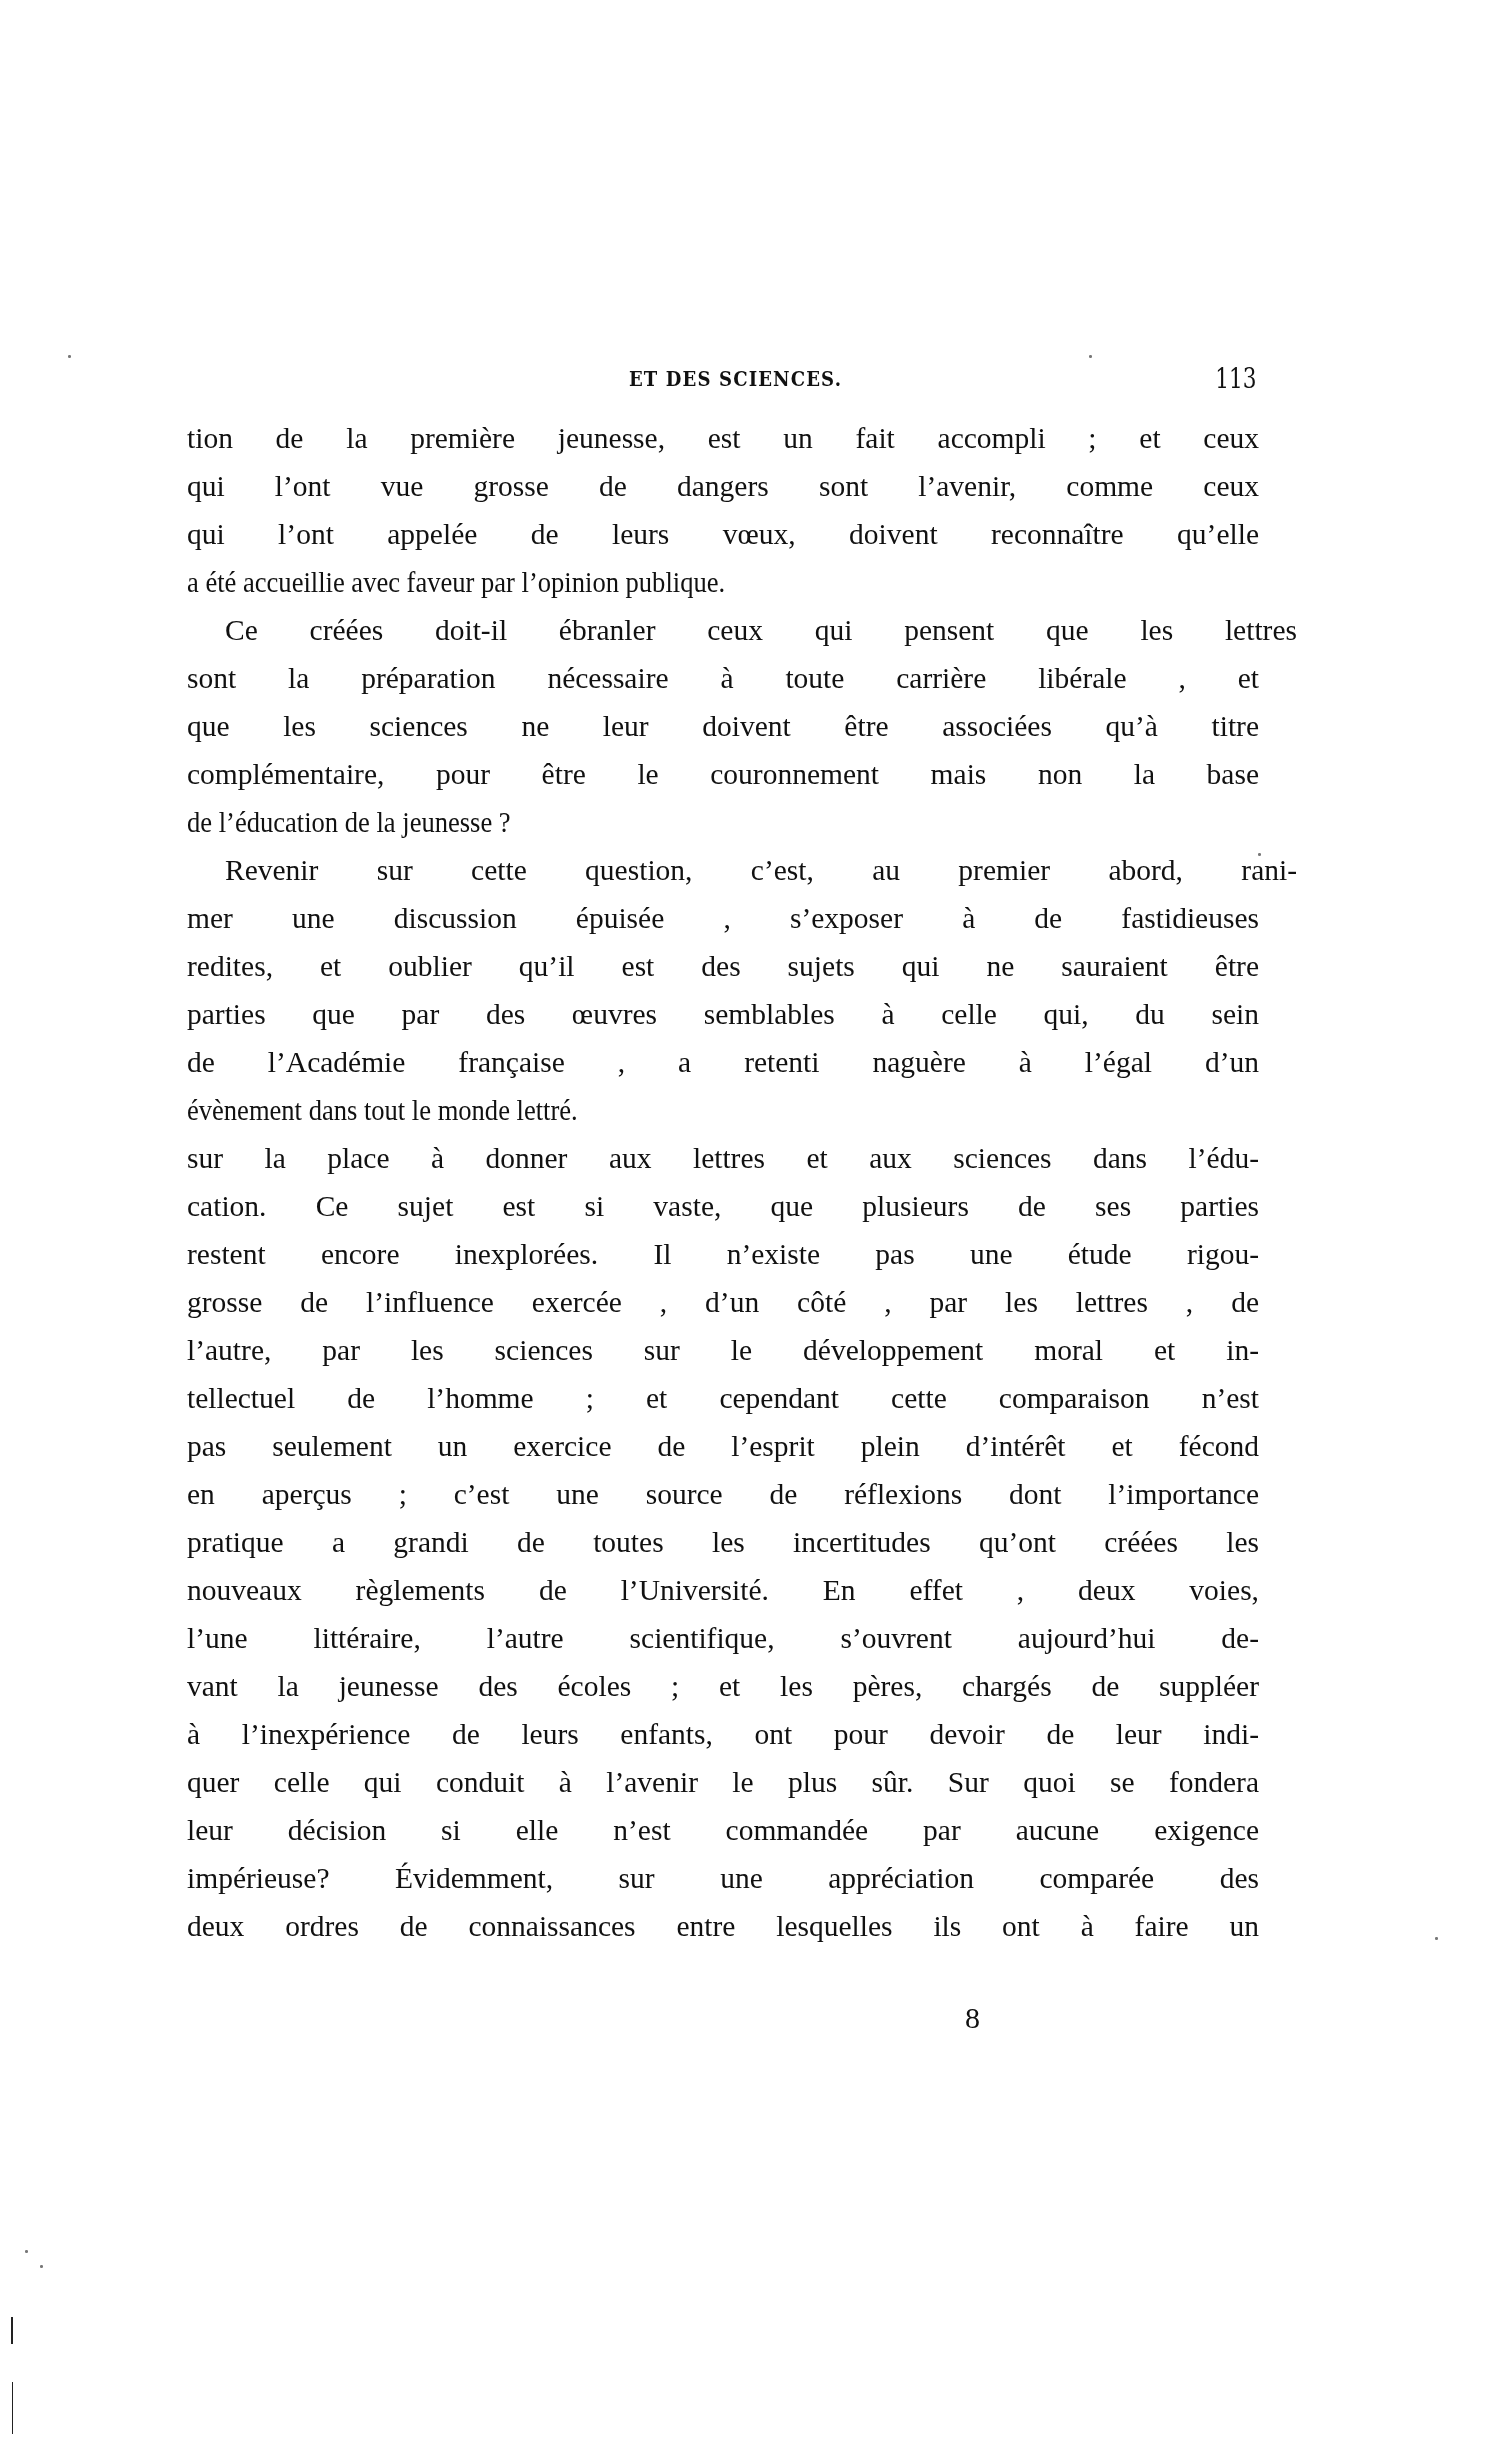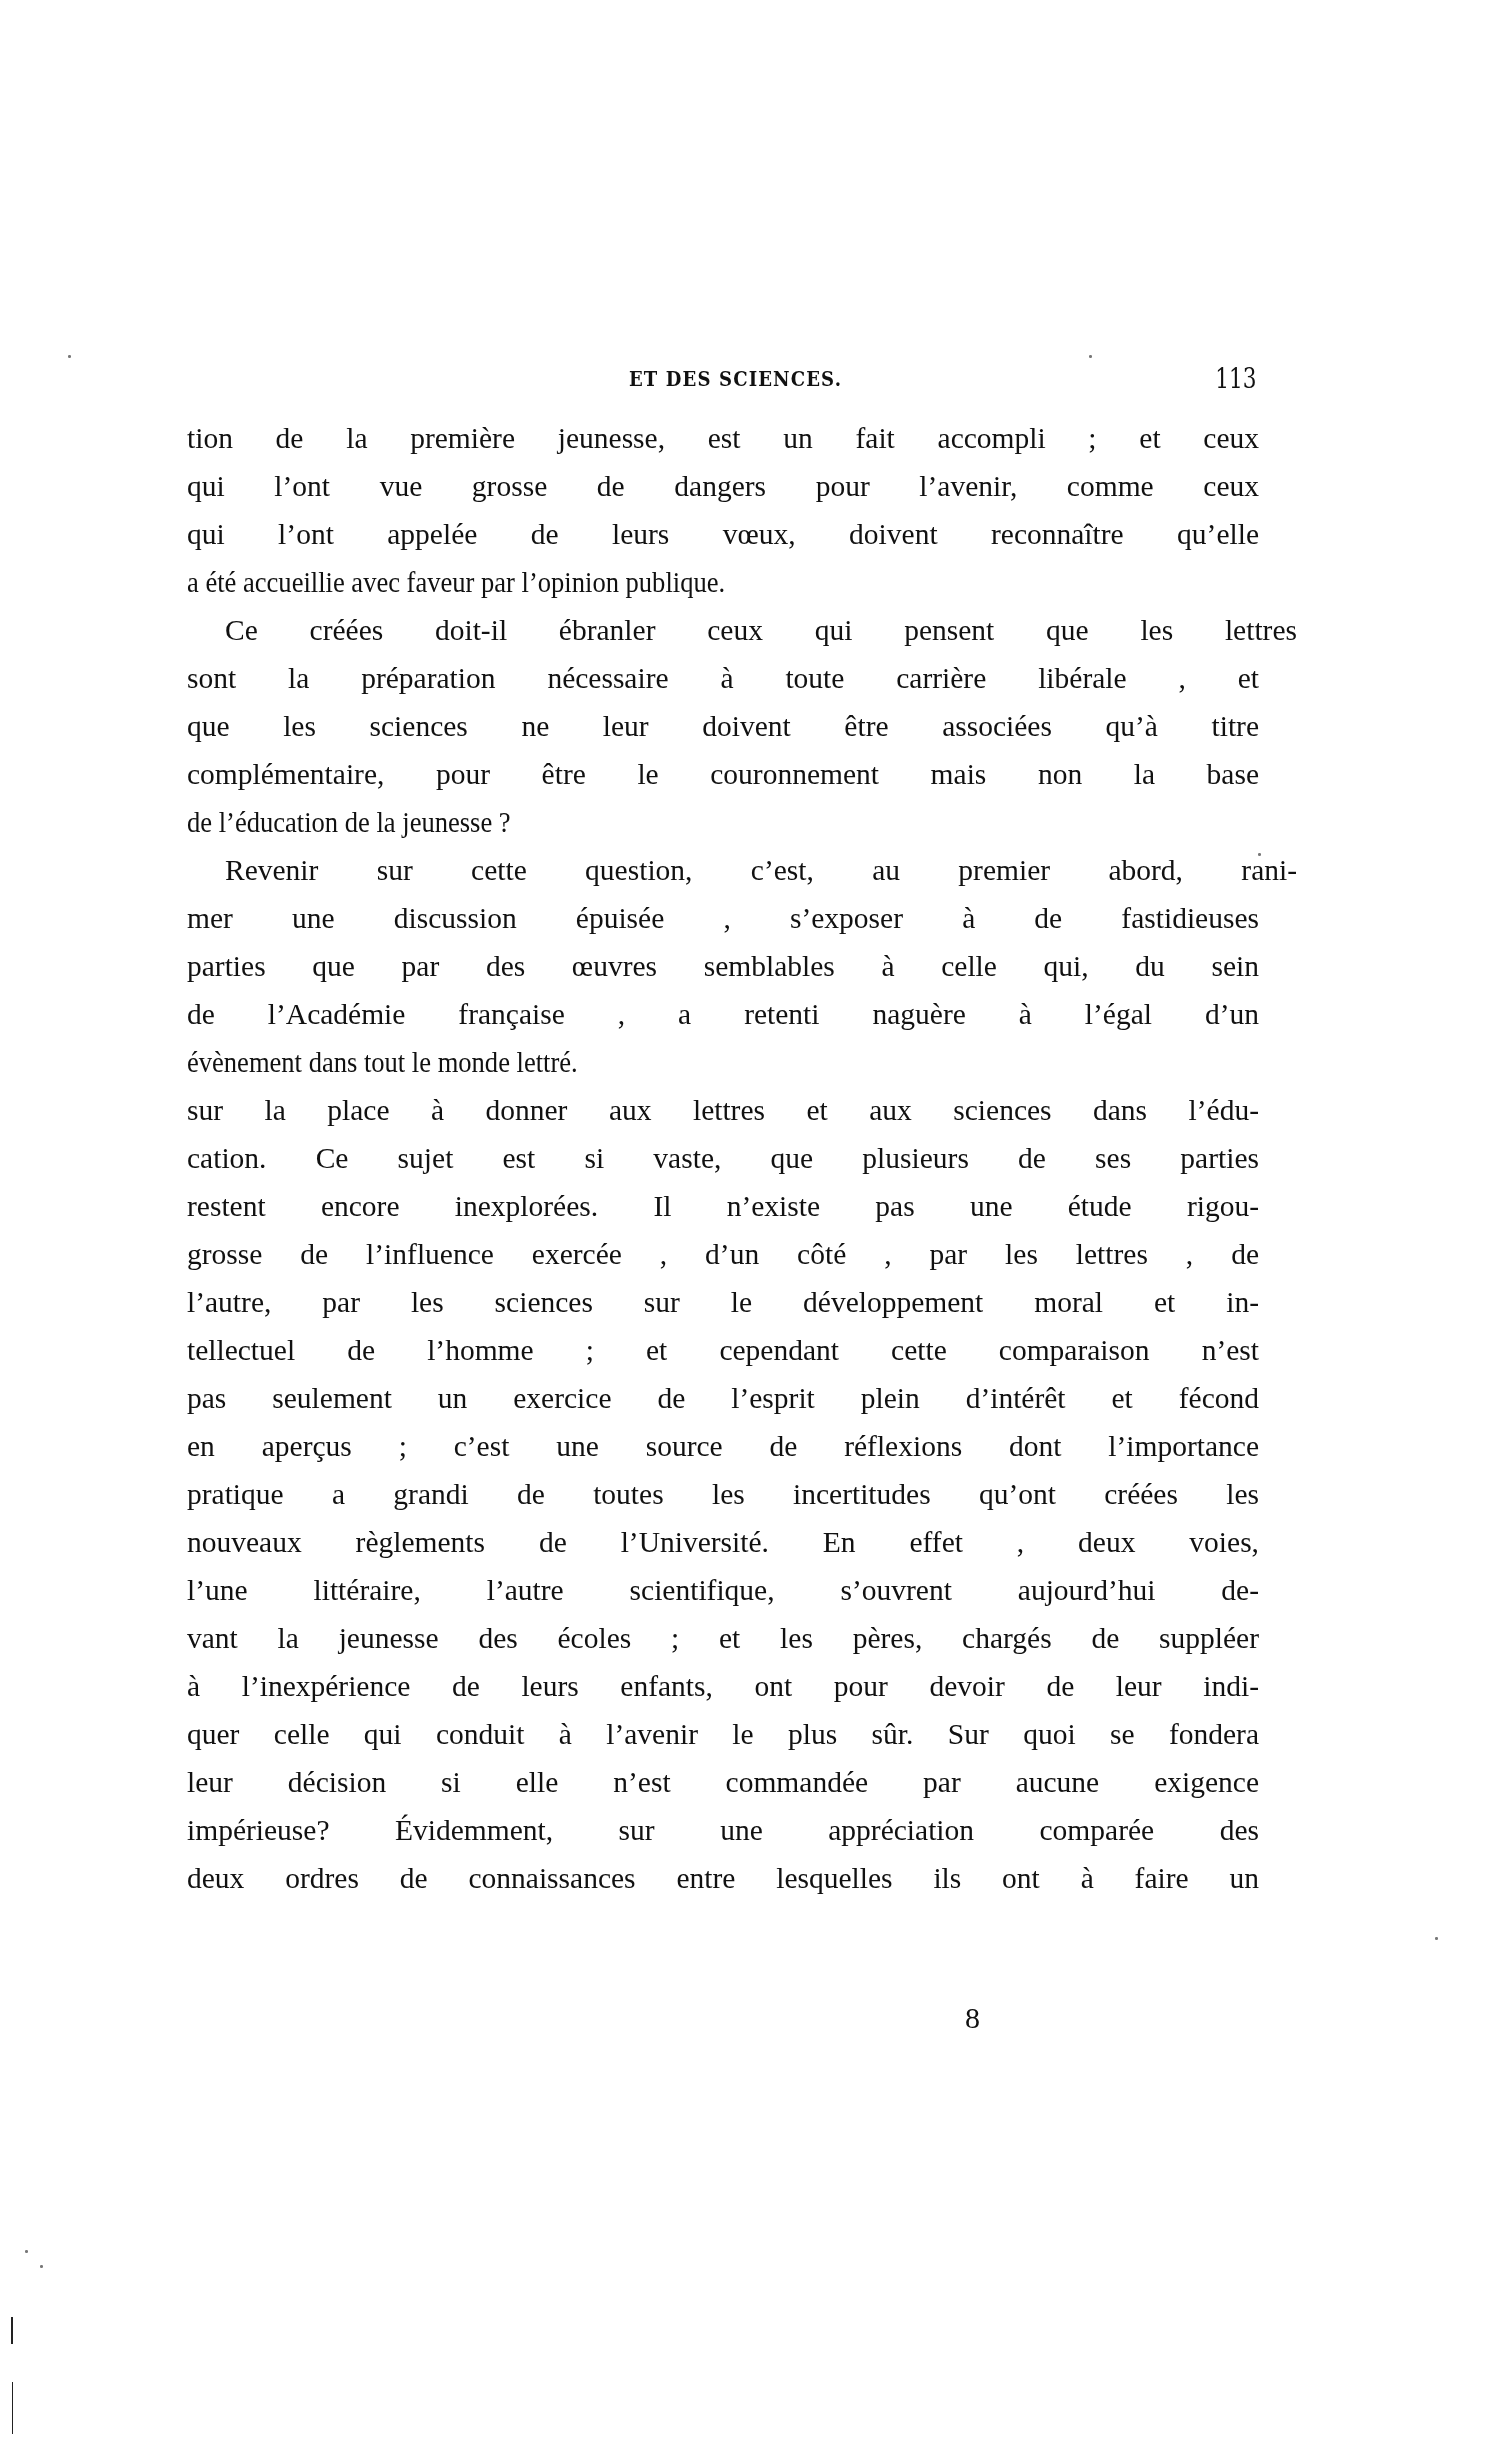--- a/index.html
+++ b/index.html
@@ -90,34 +90,35 @@
 <div class="page">
 
   <div class="running-head">
     <div class="running-title">ET DES SCIENCES.</div>
     <div class="page-number">113</div>
   </div>
 
   <div class="body-text" id="body-text">
       <div>
         <div class="line" style="width: 1072px;">tion de la première jeunesse, est un fait accompli ; et ceux</div>
-        <div class="line" style="width: 1072px;">qui l’ont vue grosse de dangers pour l’avenir, comme ceux</div>
+        <div class="line" style="width: 1072px;">qui l’ont vue grosse de dangers sont l’avenir, comme ceux</div>
         <div class="line" style="width: 1072px;">qui l’ont appelée de leurs vœux, doivent reconnaître qu’elle</div>
         <div class="line last" style="width: auto; transform: scaleX(0.9);">a été accueillie avec faveur par l’opinion publique.</div>
       </div>
       <div>
         <div class="line indent" style="width: 1072px;">Ce créées doit-il ébranler ceux qui pensent que les lettres</div>
         <div class="line" style="width: 1072px;">sont la préparation nécessaire à toute carrière libérale , et</div>
         <div class="line" style="width: 1072px;">que les sciences ne leur doivent être associées qu’à titre</div>
         <div class="line" style="width: 1072px;">complémentaire, pour être le couronnement mais non la base</div>
         <div class="line last" style="width: auto; transform: scaleX(0.9);">de l’éducation de la jeunesse ?</div>
       </div>
       <div>
         <div class="line indent" style="width: 1072px;">Revenir sur cette question, c’est, au premier abord, rani-</div>
         <div class="line" style="width: 1072px;">mer une discussion épuisée , s’exposer à de fastidieuses</div>
+        <div class="line" style="width: 1072px;">redites, et oublier qu’il est des sujets qui ne sauraient être</div>
         <div class="line" style="width: 1072px;">parties que par des œuvres semblables à celle qui, du sein</div>
         <div class="line" style="width: 1072px;">de l’Académie française , a retenti naguère à l’égal d’un</div>
         <div class="line last" style="width: auto; transform: scaleX(0.9);">évènement dans tout le monde lettré.</div>
       </div>
       <div>
         <div class="line" style="width: 1072px;">sur la place à donner aux lettres et aux sciences dans l’édu-</div>
         <div class="line" style="width: 1072px;">cation. Ce sujet est si vaste, que plusieurs de ses parties</div>
         <div class="line" style="width: 1072px;">restent encore inexplorées. Il n’existe pas une étude rigou-</div>
         <div class="line" style="width: 1072px;">grosse de l’influence exercée , d’un côté , par les lettres , de</div>
         <div class="line" style="width: 1072px;">l’autre, par les sciences sur le développement moral et in-</div>

